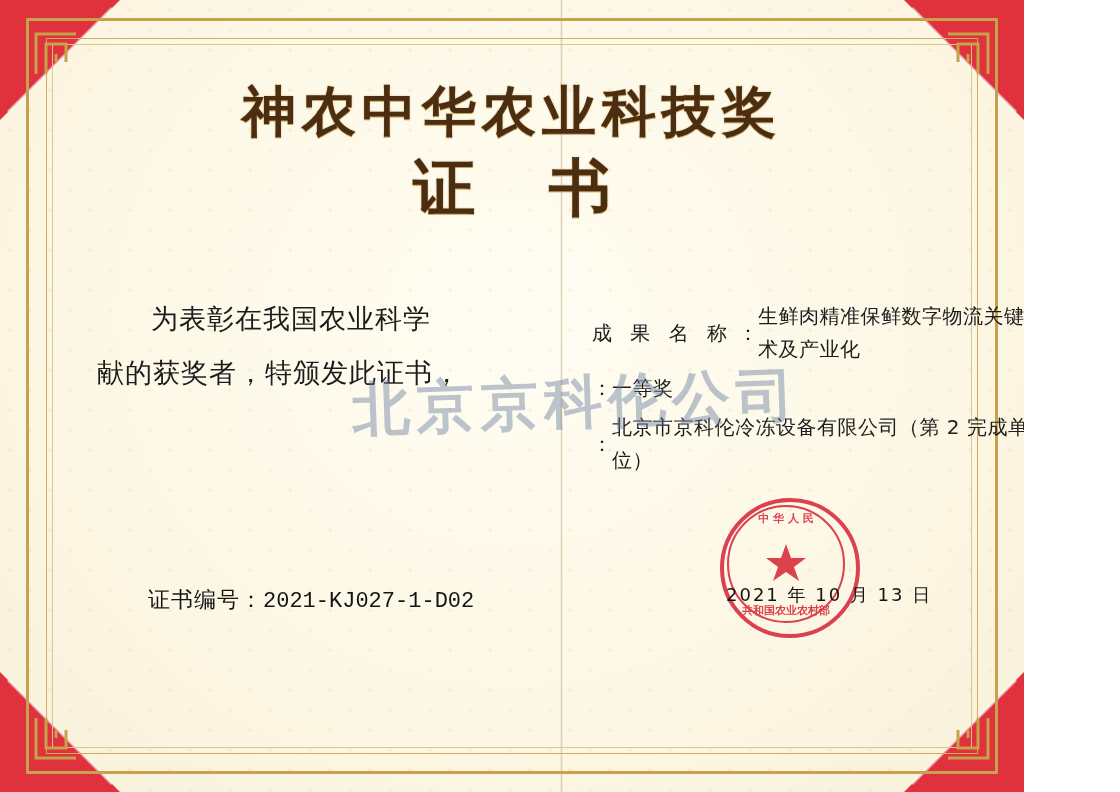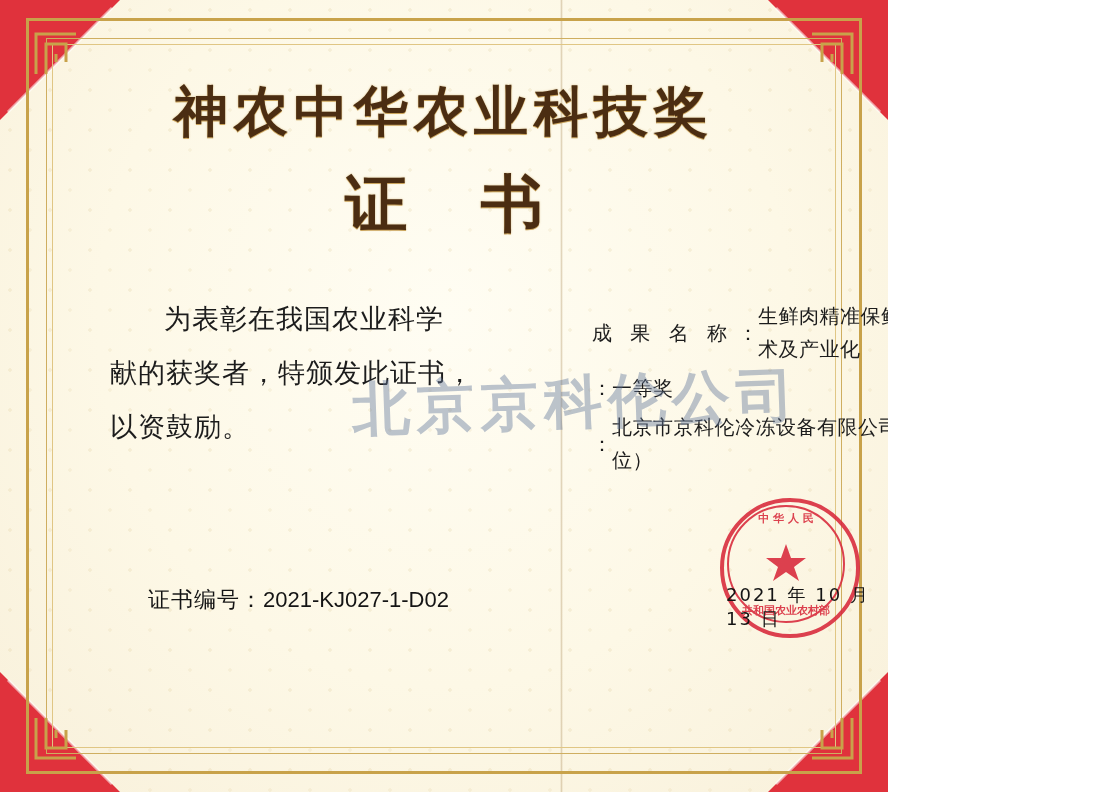--- a/index.html
+++ b/index.html
@@ -4,21 +4,21 @@
 <style>
   html,body{margin:0;padding:0;}
   body{
     width:1120px;height:792px;
     background:#ffffff;
     font-family:"Liberation Serif", serif;
     overflow:hidden;
   }
   #cert{
     position:relative;
-    width:888px;height:792px;
+    width:1024px;height:792px;
     background:
       radial-gradient(ellipse at 50% 40%, #fffdf3 0%, #fdf8e6 55%, #f8f0da 100%);
     overflow:hidden;
   }
   
   .paper-pattern{
     position:absolute;inset:0;
     background-image:
       radial-gradient(circle at 10px 10px, rgba(214,190,130,.18) 0 1.5px, transparent 2px),
       radial-gradient(circle at 30px 30px, rgba(214,190,130,.14) 0 1.5px, transparent 2px);
@@ -73,26 +73,25 @@
   }
   .title-sub{
     position:absolute;top:146px;left:0;right:0;text-align:center;
     font-family:"DejaVu Sans", sans-serif;
     font-weight:bold;
     font-size:62px;
     letter-spacing:26px;
     text-indent:26px;
     color:#4b2d12;
     text-shadow:0 1px 0 #caa45c, 0 0 2px rgba(180,140,60,.6);
-    margin-top:16px;
   }
 
   
   .citation{
-    position:absolute;left:110px;top:292px;width:430px;
+    position:absolute;left:97px;top:292px;width:430px;
     font-family:"DejaVu Sans", sans-serif;
     font-size:27px;
     color:#1c1c1c;
     line-height:54px;
     letter-spacing:1px;
   }
   .citation .indent{display:inline-block;width:54px;}
 
   
   .fields{
@@ -112,21 +111,21 @@
   .field-value{flex:1;letter-spacing:.5px;}
 
   
   .cert-no{
     position:absolute;left:148px;top:585px;
     font-family:"DejaVu Sans", sans-serif;
     font-size:22px;
     color:#141414;
     letter-spacing:1px;
   }
-  .cert-no .num{font-family:Liberation Sans, sans-serif;letter-spacing:0;}
+  .cert-no .num{font-family:Liberation Mono, monospace;letter-spacing:0;}
 
   
   .date-line{
     position:absolute;left:726px;top:583px;
     font-family:"DejaVu Sans", sans-serif;
     font-size:18px;
     color:#141414;
     letter-spacing:2px;
     z-index:6;
   }
@@ -235,21 +234,20 @@
       </g>
     </svg>
   </div>
 
   <div class="title-main">神农中华农业科技奖</div>
   <div class="title-sub">证 书</div>
 
   <div class="citation">
     <div><span class="indent"></span><span>为表彰在我国农业科学</span></div>
     <div>献的获奖者，特颁发此证书，</div>
-    <div>以资鼓励。</div>
   </div>
 
   <div class="fields">
     <div class="field-row">
       <span class="field-label">成 果 名 称</span>
       <span class="field-colon">：</span>
       <span class="field-value">生鲜肉精准保鲜数字物流关键技术及产业化</span>
     </div>
     <div class="field-row">
       <span class="field-colon">：</span>

